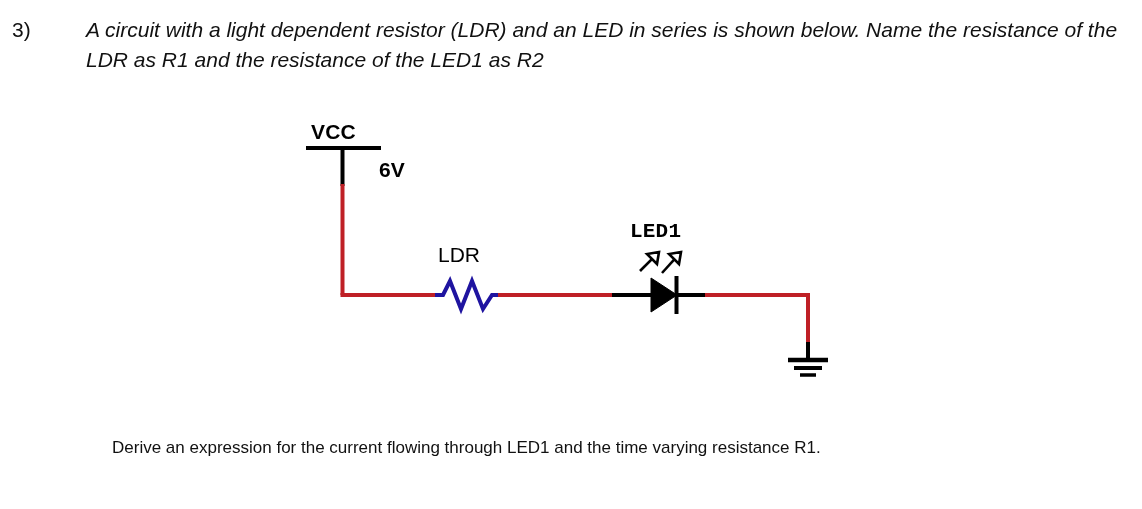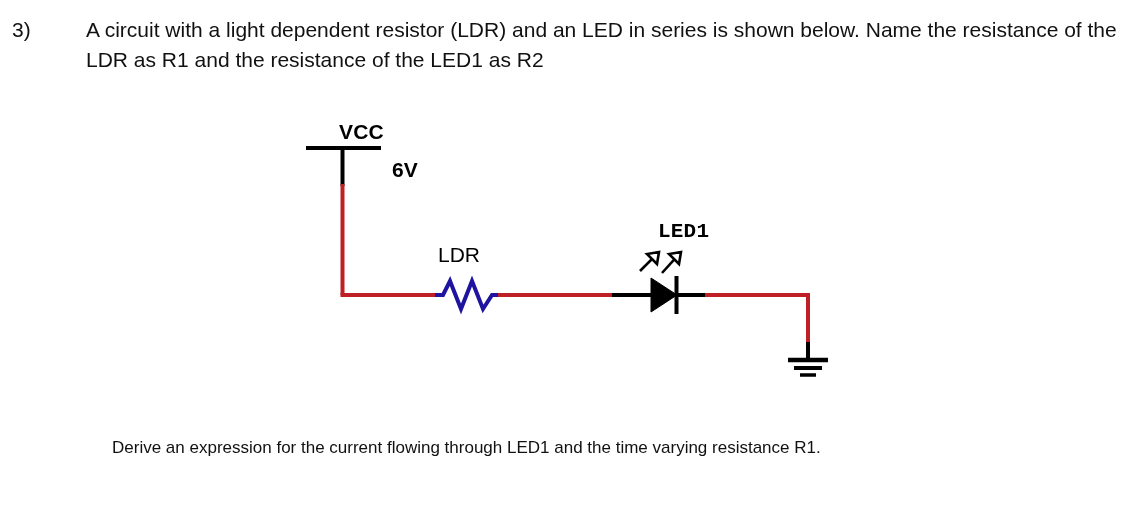--- a/index.html
+++ b/index.html
@@ -26,20 +26,21 @@
     color: #111111;
   }
   .q-body {
     position: absolute;
     left: 86px;
     top: 15px;
     width: 1050px;
     font-size: 21px;
     line-height: 30px;
     color: #111111;
+    font-style: italic;
   }
   .q-tail {
     position: absolute;
     left: 112px;
     top: 432px;
     width: 1030px;
     font-size: 17px;
     line-height: 31px;
     color: #111111;
   }
@@ -55,24 +56,24 @@
   .circuit svg {
     display: block;
   }
 
   .lbl {
     position: absolute;
     font-size: 20px;
     color: #000000;
     white-space: nowrap;
   }
-  .lbl.bold { font-weight: bold; margin-left: 28px; }
+  .lbl.bold { font-weight: bold; }
 
   .lbl-vcc { left: 311px; top: 120px; font-size: 21px; letter-spacing: 0.2px; }
-  .lbl-6v  { left: 364px; top: 158px; font-size: 21px; }
+  .lbl-6v  { left: 379px; top: 158px; font-size: 21px; }
   .lbl-ldr { left: 438px; top: 243px; font-size: 21px; }
   .lbl-led { left: 630px; top: 220px; font-size: 21px; letter-spacing: 0.2px; font-family: Liberation Mono, monospace; }
 </style>
 </head>
 <body>
 
 <div class="q-number">3)</div>
 <div class="q-body">A circuit with a light dependent resistor (LDR) and an LED in series is shown below. Name the resistance of the LDR as R1 and the resistance of the LED1 as R2</div>
 
 <div class="circuit">

